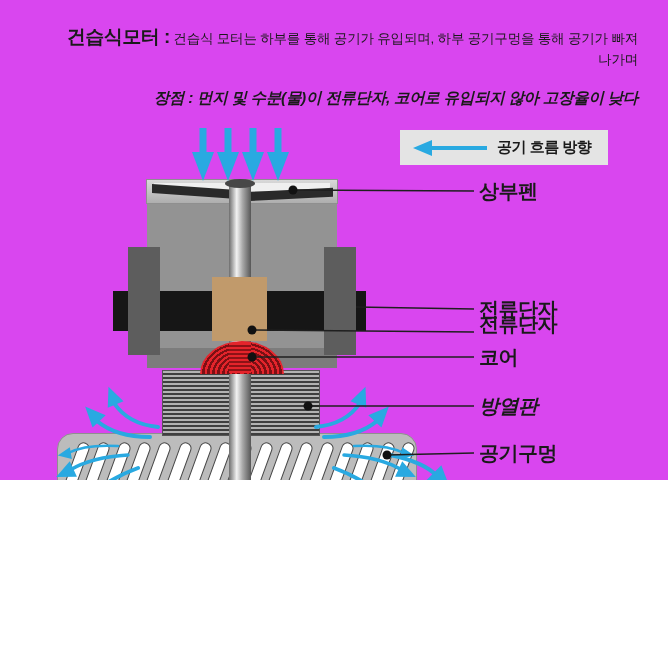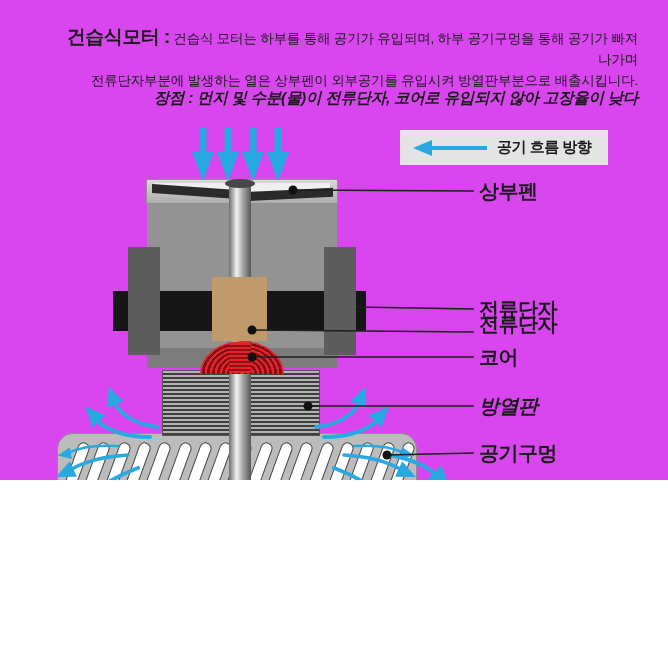--- a/index.html
+++ b/index.html
@@ -71,21 +71,20 @@
   .pl4{top:406px;font-style:italic;} .pl5{top:453px;} .pl6{top:539px;}
 </style>
 </head>
 <body>
 
 <div id="stage">
 
   <div class="hdr">
     <span class="ttl">건습식모터 :</span>
     <span>건습식 모터는 하부를 통해 공기가 유입되며, 하부 공기구멍을 통해 공기가 빠져나가며</span><br>
-    <span>전류단자부분에 발생하는 열은 상부펜이 외부공기를 유입시켜 방열판부분으로 배출시킵니다.</span>
   </div>
   <div class="adv">장점 : 먼지 및 수분(물)이 전류단자, 코어로 유입되지 않아 고장율이 낮다</div>
 
   <div class="legend">
     <span class="leg-arrow">
       <span class="leg-head"></span>
       <span class="leg-shaft"></span>
     </span>
     <span class="leg-txt">공기 흐름 방향</span>
   </div>

